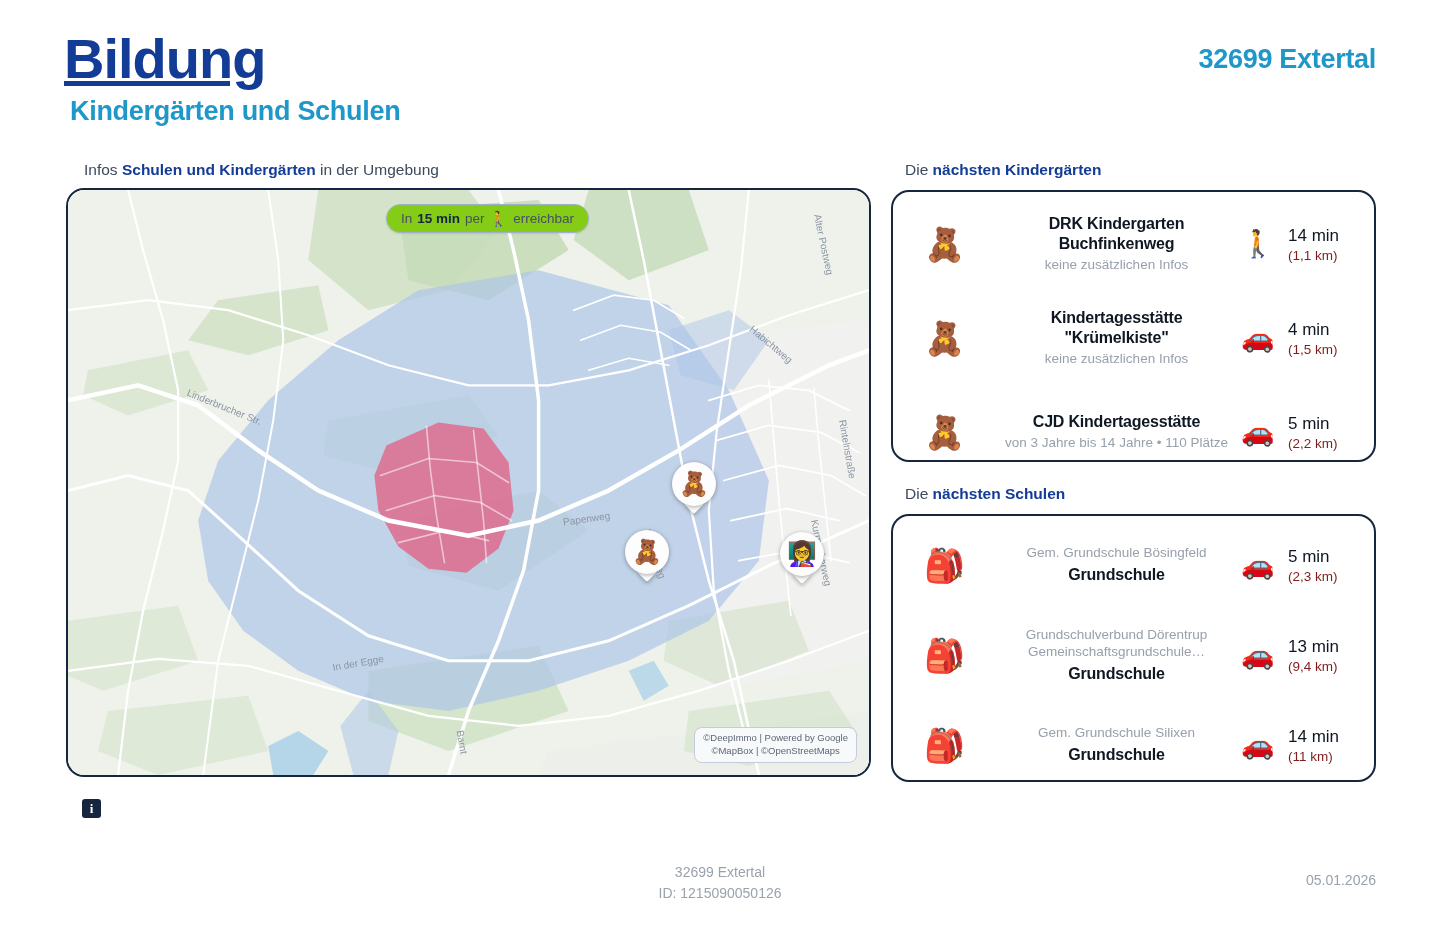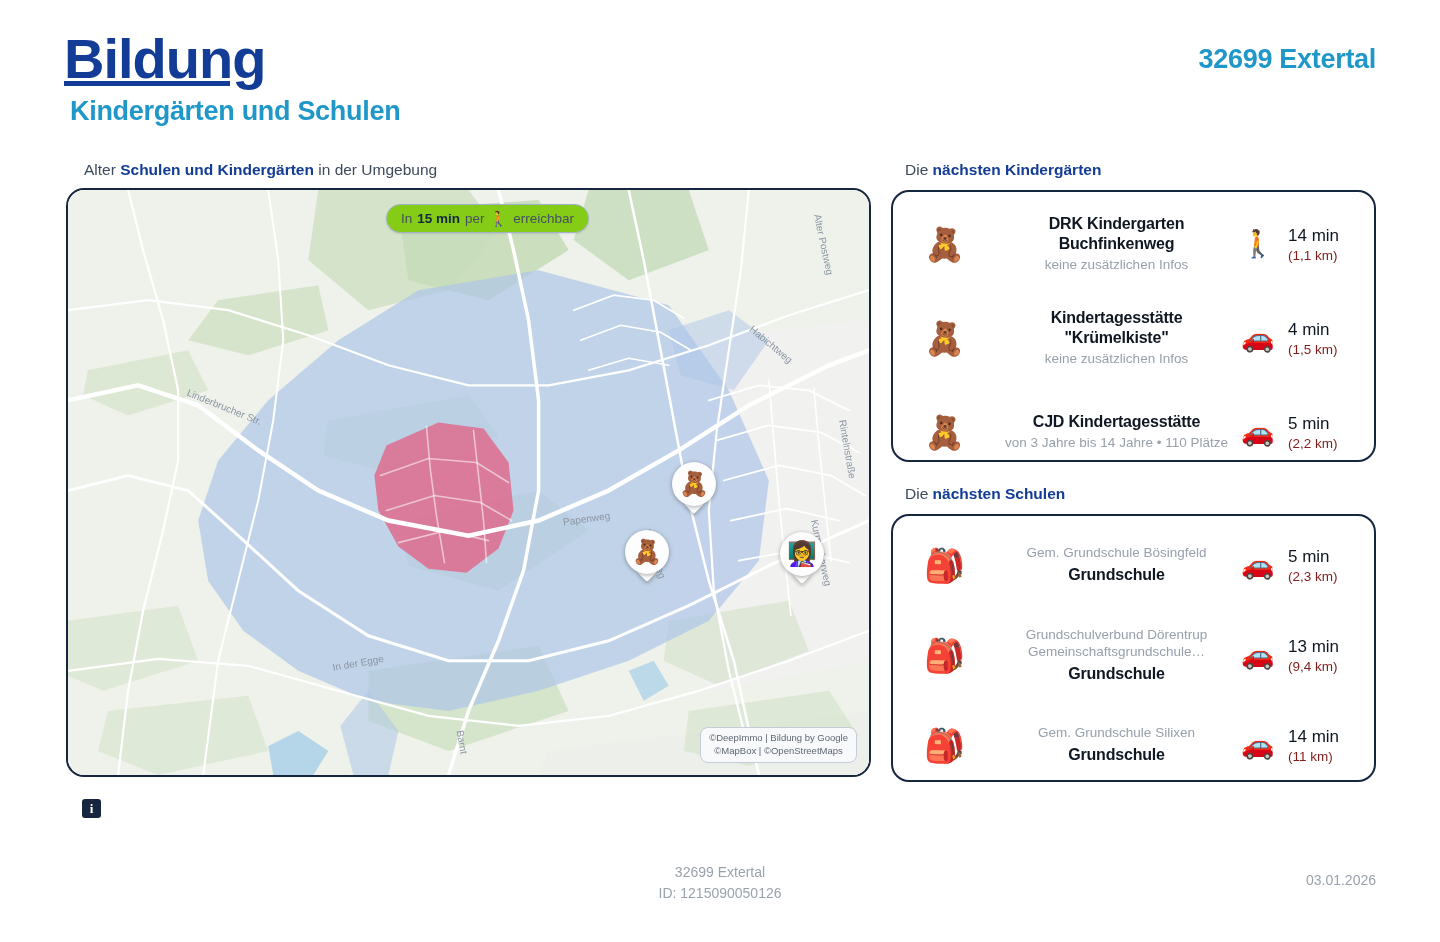--- a/index.html
+++ b/index.html
@@ -144,21 +144,21 @@
 </head>
 <body>
 
 <div class="page">
 
   <div class="hdr-title">Bildung</div>
   <div class="hdr-sub">Kindergärten und Schulen</div>
   <div class="hdr-loc">32699 Extertal</div>
 
   <div class="cap cap-map">
-    <span>Alter </span><b>Schulen und Kindergärten</b><span> in der Umgebung</span>
+    <span>Infos </span><b>Schulen und Kindergärten</b><span> in der Umgebung</span>
   </div>
   <div class="cap cap-kg">
     <span>Die </span><b>nächsten Kindergärten</b>
   </div>
   <div class="cap cap-sch">
     <span>Die </span><b>nächsten Schulen</b>
   </div>
 
   <div class="map-panel">
     <div class="map-canvas">
@@ -263,21 +263,21 @@
           <span class="tail"></span>
           <span class="bubble">🧸</span>
         </div>
         <div class="pin" style="left: 712px; top: 342px;">
           <span class="tail"></span>
           <span class="bubble">👩‍🏫</span>
         </div>
       </div>
 
     <div class="map-attr">
-      <div>©DeepImmo | Bildung by Google</div>
+      <div>©DeepImmo | Powered by Google</div>
       <div>©MapBox | ©OpenStreetMaps</div>
     </div>
   </div>
 
   <div class="foot-note">
     <span class="info-ico">i</span>
   </div>
 
   <div class="card" id="card-kg">
       <div class="row">
@@ -366,14 +366,14 @@
             <div class="dist-val">(11 km)</div>
           </div>
         </div>
       </div>
     </div>
 
   <div class="ft-center">
     <div>32699 Extertal</div>
     <div>ID: 1215090050126</div>
   </div>
-  <div class="ft-date">03.01.2026</div>
+  <div class="ft-date">05.01.2026</div>
 </div>
 
 </body></html>

